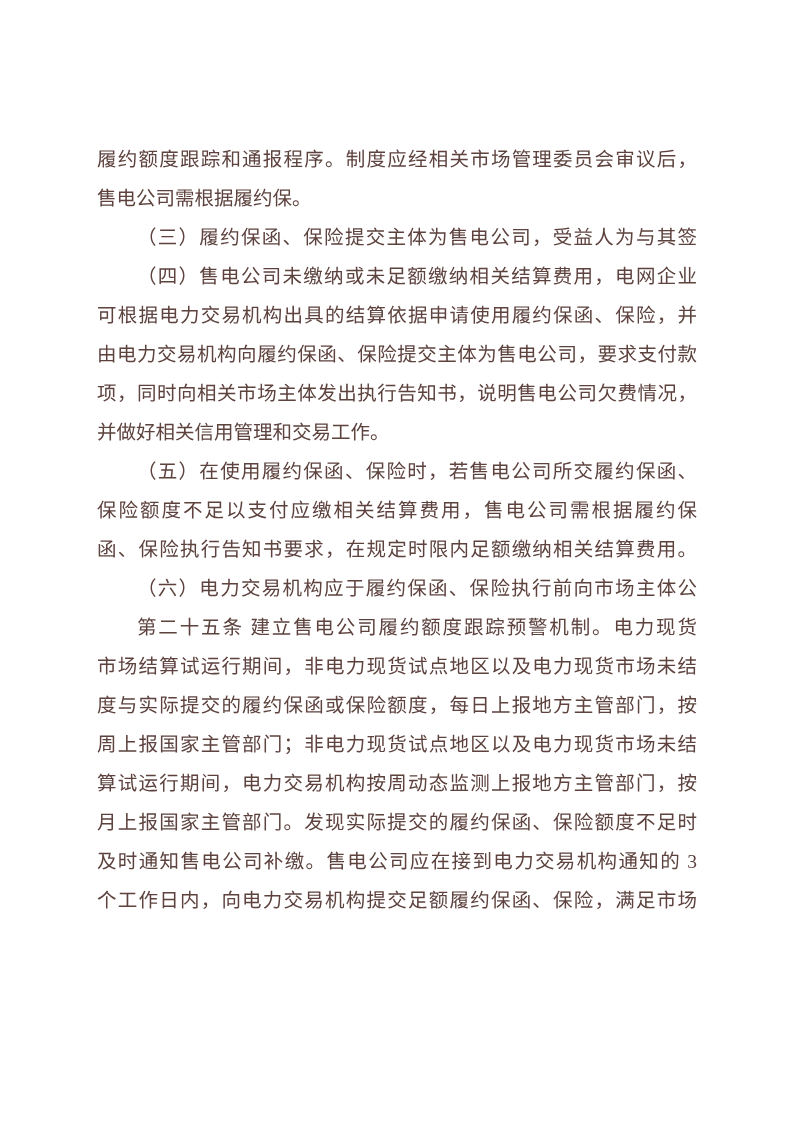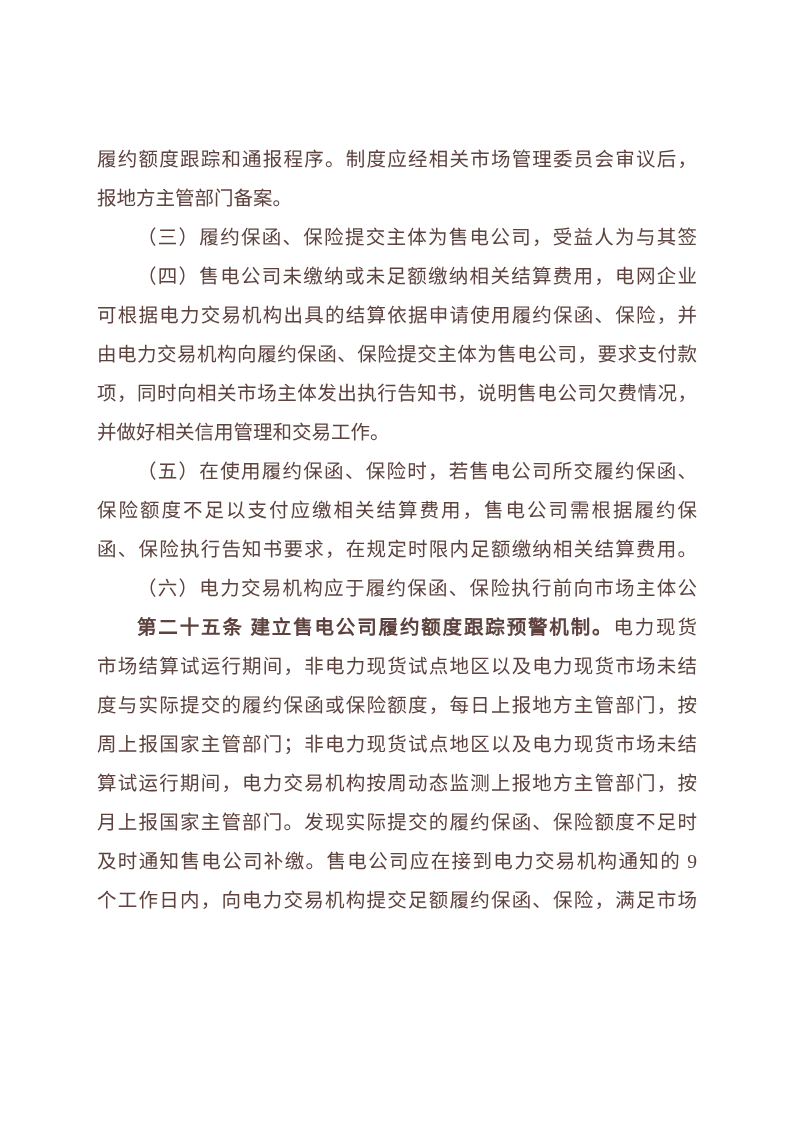--- a/index.html
+++ b/index.html
@@ -33,43 +33,43 @@
     text-align-last: justify;
     overflow: visible;
   }
   .line.para-end {
     text-align-last: left;
   }
   .line.indent {
     padding-left: 40px;
   }
   .line b {
-    font-weight: bold;
+    font-weight: normal;
     margin-top: 32px;
   }
 </style>
 </head>
 <body>
 
 <div class="page">
   <div class="textblock" style="color: rgb(93, 66, 62);">
       <div class="line"><span>履约额度跟踪和通报程序。制度应经相关市场管理委员会审议后，</span></div>
-      <div class="line para-end"><span>报地方主管部门备案。</span></div>
+      <div class="line para-end"><span>售电公司需根据履约保。</span></div>
       <div class="line indent"><span>（三）履约保函、保险提交主体为售电公司，受益人为与其签</span></div>
       <div class="line indent"><span>（四）售电公司未缴纳或未足额缴纳相关结算费用，电网企业</span></div>
       <div class="line"><span>可根据电力交易机构出具的结算依据申请使用履约保函、保险，并</span></div>
       <div class="line"><span>由电力交易机构向履约保函、保险提交主体为售电公司，要求支付款</span></div>
       <div class="line"><span>项，同时向相关市场主体发出执行告知书，说明售电公司欠费情况，</span></div>
       <div class="line para-end"><span>并做好相关信用管理和交易工作。</span></div>
       <div class="line indent"><span>（五）在使用履约保函、保险时，若售电公司所交履约保函、</span></div>
       <div class="line"><span>保险额度不足以支付应缴相关结算费用，售电公司需根据履约保</span></div>
       <div class="line"><span>函、保险执行告知书要求，在规定时限内足额缴纳相关结算费用。</span></div>
       <div class="line indent"><span>（六）电力交易机构应于履约保函、保险执行前向市场主体公</span></div>
       <div class="line indent"><b>第二十五条 建立售电公司履约额度跟踪预警机制。</b><span>电力现货</span></div>
       <div class="line"><span>市场结算试运行期间，非电力现货试点地区以及电力现货市场未结</span></div>
       <div class="line"><span>度与实际提交的履约保函或保险额度，每日上报地方主管部门，按</span></div>
       <div class="line"><span>周上报国家主管部门；非电力现货试点地区以及电力现货市场未结</span></div>
       <div class="line"><span>算试运行期间，电力交易机构按周动态监测上报地方主管部门，按</span></div>
       <div class="line"><span>月上报国家主管部门。发现实际提交的履约保函、保险额度不足时</span></div>
-      <div class="line"><span>及时通知售电公司补缴。售电公司应在接到电力交易机构通知的 9</span></div>
+      <div class="line"><span>及时通知售电公司补缴。售电公司应在接到电力交易机构通知的 3</span></div>
       <div class="line"><span>个工作日内，向电力交易机构提交足额履约保函、保险，满足市场</span></div>
     </div>
 </div>
 
 </body></html>

